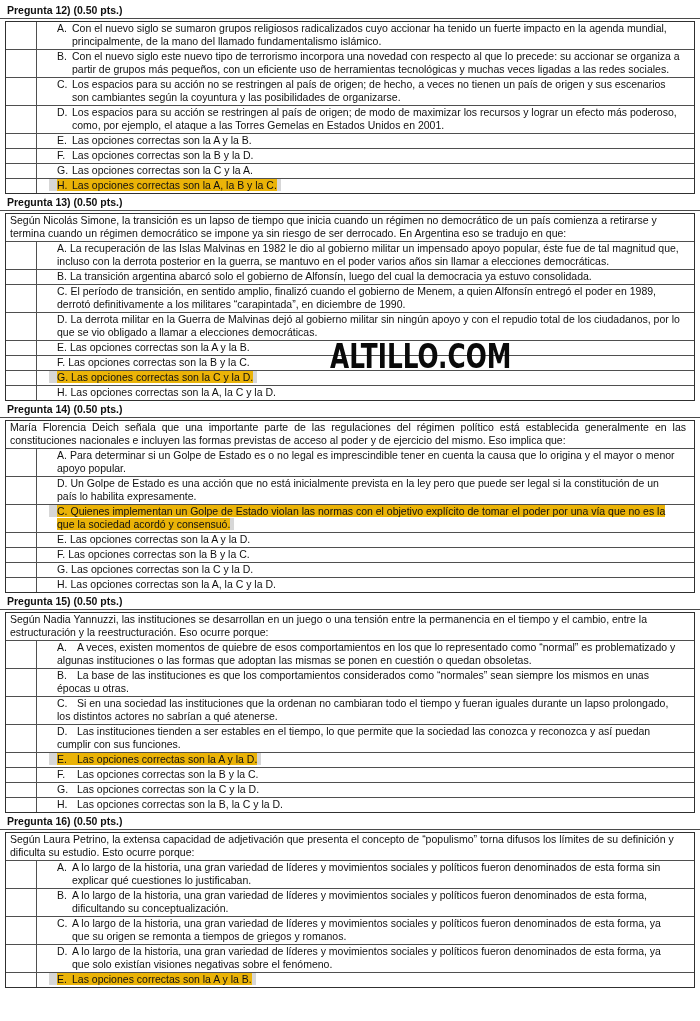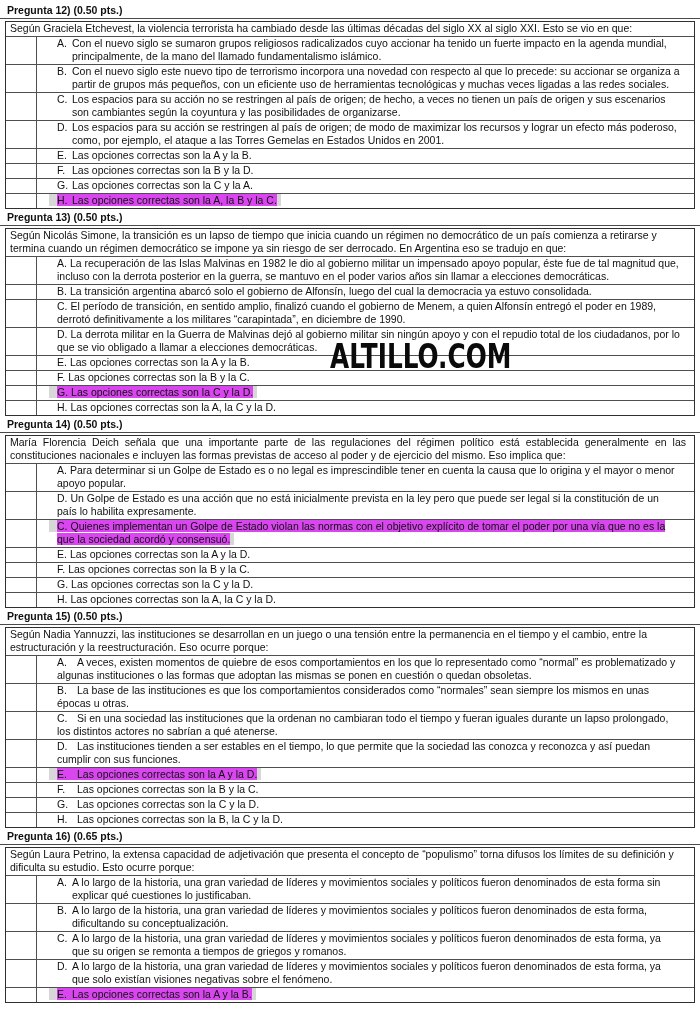--- a/index.html
+++ b/index.html
@@ -31,40 +31,39 @@
   .gutter{flex:0 0 30px;border-right:1px solid #4f4f4f;}
   .opt-text{flex:1;padding:0 14px 1px 8px;min-height:13px;}
   
   .opt-text.hanging{padding-left:23px;text-indent:-15px;}
   .opt-text.hanging .letter-box{display:inline-block;width:15px;text-indent:0;}
   
   .opt-text.gap .letter-box{display:inline-block;width:20px;}
   
   .opt-text.inline .letter-box{display:inline;margin-right:3px;}
   .hl{
-    background:#d946ef;
+    background:#eab308;
     box-shadow:-8px 0 0 #d7d7d7, 4px 0 0 #d7d7d7;
   }
   .watermark{
     position:absolute;left:330px;top:340px;
     font-family:"DejaVu Sans","Liberation Sans",sans-serif;
     font-weight:bold;font-size:33px;line-height:33px;
     color:#0a0a0a;white-space:nowrap;
     transform:scaleX(0.75);transform-origin:left top;
     letter-spacing:0px;
   }
 </style>
 </head>
 <body>
 
 <div class="page">
     <div class="q-block">
       <div class="q-header">Pregunta 12) (0.50 pts.)</div>
       <div class="q-table">
-        <div class="q-intro">Según Graciela Etchevest, la violencia terrorista ha cambiado desde las últimas décadas del siglo XX al siglo XXI. Esto se vio en que:</div>
         <div class="opt-row">
           <div class="gutter"></div>
           <div class="opt-text hanging"><span><span class="letter-box">A.</span><span>Con el nuevo siglo se sumaron grupos religiosos radicalizados cuyo accionar ha tenido un fuerte impacto en la agenda mundial, principalmente, de la mano del llamado fundamentalismo islámico.</span></span></div>
         </div>
         <div class="opt-row">
           <div class="gutter"></div>
           <div class="opt-text hanging"><span><span class="letter-box">B.</span><span>Con el nuevo siglo este nuevo tipo de terrorismo incorpora una novedad con respecto al que lo precede: su accionar se organiza a partir de grupos más pequeños, con un eficiente uso de herramientas tecnológicas y muchas veces ligadas a las redes sociales.</span></span></div>
         </div>
         <div class="opt-row">
           <div class="gutter"></div>
@@ -196,21 +195,21 @@
           <div class="gutter"></div>
           <div class="opt-text gap"><span><span class="letter-box">G.</span><span>Las opciones correctas son la C y la D.</span></span></div>
         </div>
         <div class="opt-row">
           <div class="gutter"></div>
           <div class="opt-text gap"><span><span class="letter-box">H.</span><span>Las opciones correctas son la B, la C y la D.</span></span></div>
         </div>
       </div>
     </div>
     <div class="q-block">
-      <div class="q-header">Pregunta 16) (0.65 pts.)</div>
+      <div class="q-header">Pregunta 16) (0.50 pts.)</div>
       <div class="q-table">
         <div class="q-intro">Según Laura Petrino, la extensa capacidad de adjetivación que presenta el concepto de “populismo” torna difusos los límites de su definición y dificulta su estudio. Esto ocurre porque:</div>
         <div class="opt-row">
           <div class="gutter"></div>
           <div class="opt-text hanging"><span><span class="letter-box">A.</span><span>A lo largo de la historia, una gran variedad de líderes y movimientos sociales y políticos fueron denominados de esta forma sin explicar qué cuestiones lo justificaban.</span></span></div>
         </div>
         <div class="opt-row">
           <div class="gutter"></div>
           <div class="opt-text hanging"><span><span class="letter-box">B.</span><span>A lo largo de la historia, una gran variedad de líderes y movimientos sociales y políticos fueron denominados de esta forma, dificultando su conceptualización.</span></span></div>
         </div>

